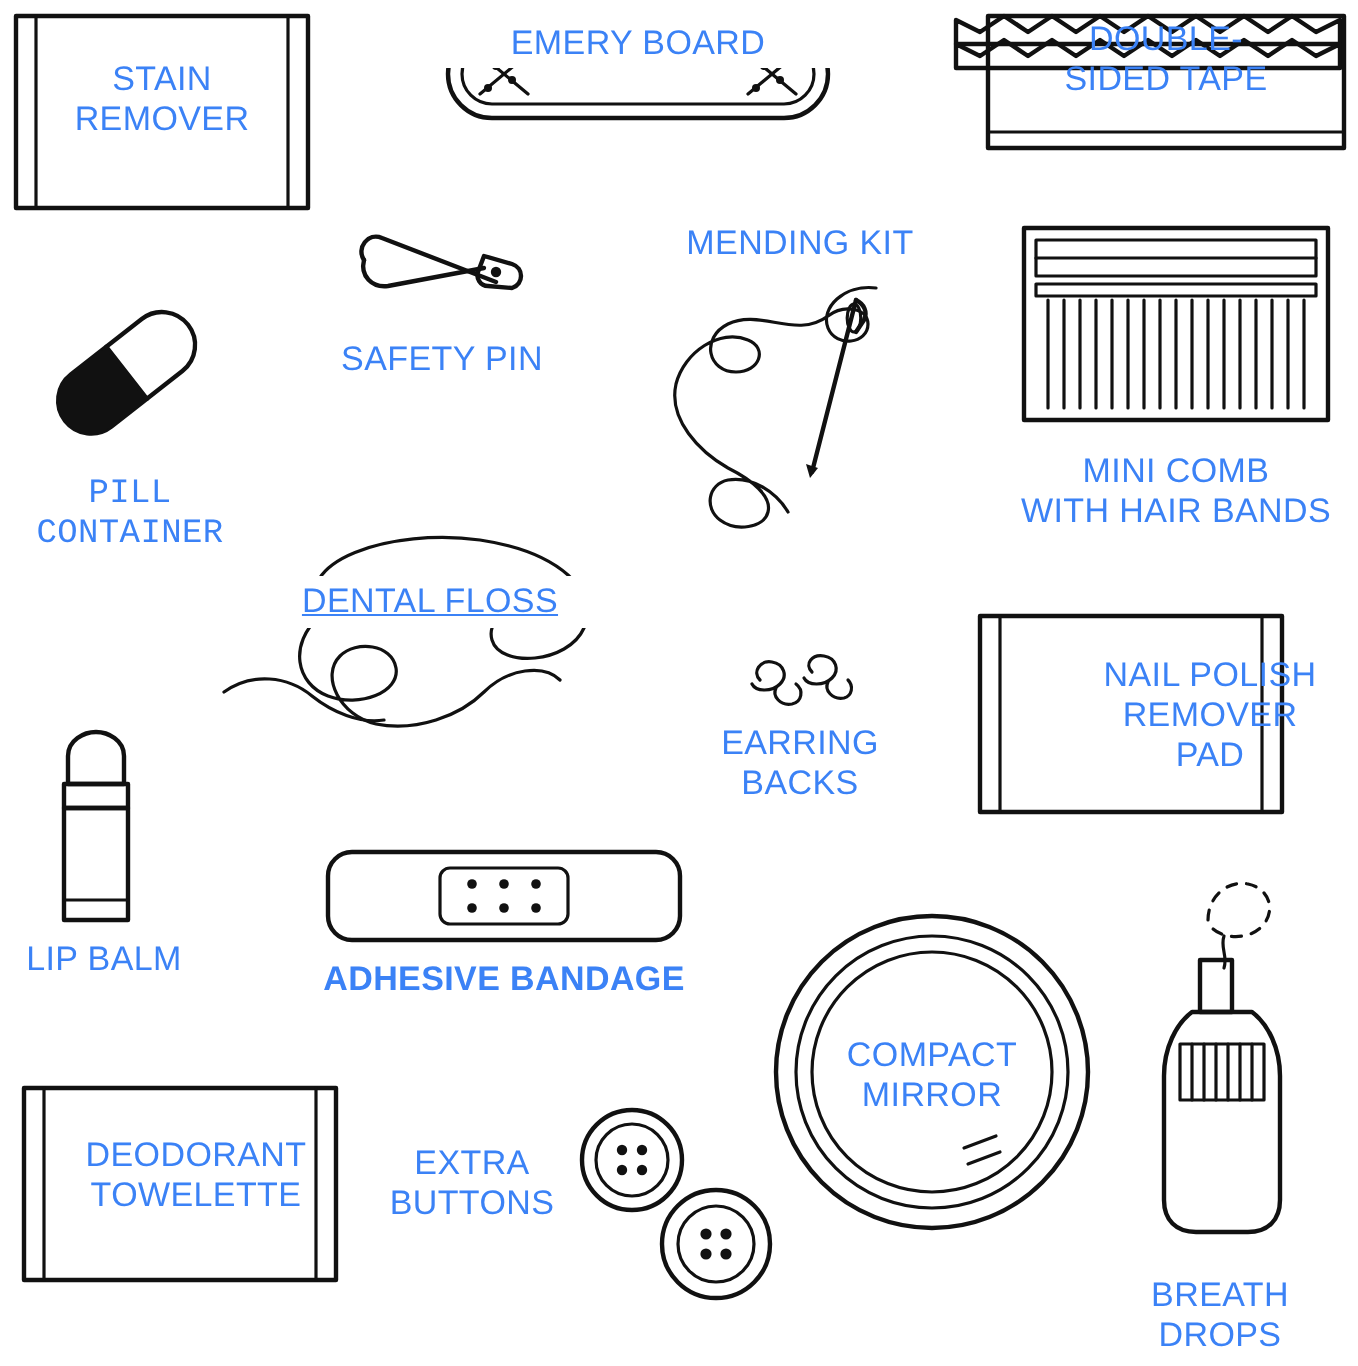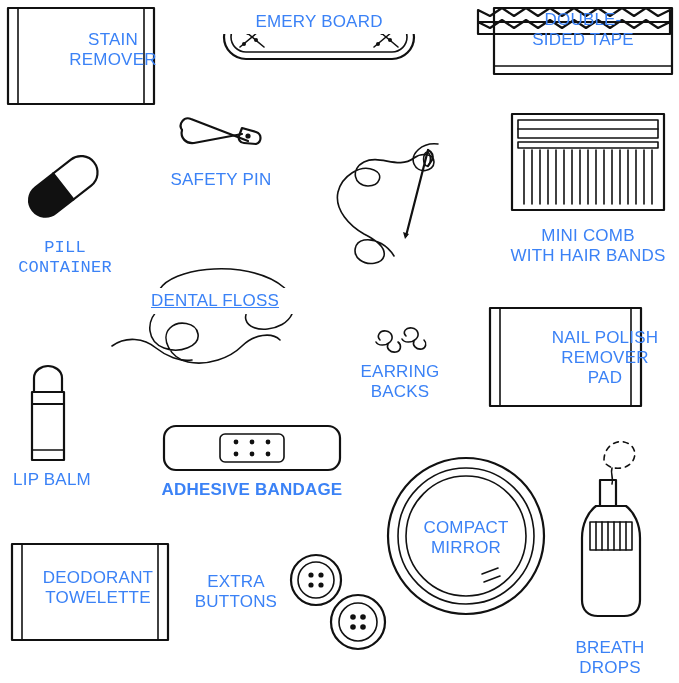--- a/index.html
+++ b/index.html
@@ -40,21 +40,21 @@
 
 <div id="canvas">
 
   <div class="item" style="left:6px; top:6px;">
     <svg width="150" height="100" viewBox="0 0 150 100">
       <rect x="2" y="2" width="146" height="96" class="ln" fill="#ffffff"></rect>
       <line x1="12" y1="2" x2="12" y2="98" class="ln-thin"></line>
       <line x1="138" y1="2" x2="138" y2="98" class="ln-thin"></line>
     </svg>
   </div>
-  <div class="label" style="left:6px; top:30px; width:150px;margin-left:32px;">STAIN
+  <div class="label" style="left:6px; top:30px; width:150px;">STAIN
 REMOVER</div>
 
   <div class="item" style="left:222px; top:13px;">
     <svg width="194" height="48" viewBox="0 0 194 48">
       <rect x="2" y="2" width="190" height="44" rx="22" class="ln" fill="#ffffff"></rect>
       <rect x="9" y="9" width="176" height="30" rx="15" class="ln-thin" fill="#ffffff"></rect>
       <g class="fill-dark">
         <circle cx="26" cy="20" r="2"></circle>
           <circle cx="34" cy="27" r="2"></circle>
           <circle cx="22" cy="31" r="2"></circle>
@@ -97,20 +97,21 @@
 
   <div class="item" style="left:310px; top:140px;">
     <svg width="160" height="135" viewBox="0 0 160 135">
       <path class="ln-thin" d="M128,4 C112,2 100,14 104,24 C108,34 124,32 124,22 C124,14 112,12 104,18 C88,30 70,14 54,22 C40,29 44,46 58,46 C70,46 74,34 64,30 C50,24 32,36 28,52 C24,70 40,86 54,94 C66,100 76,108 74,116 C72,124 58,126 50,120 C42,114 44,102 54,100 C66,98 78,106 84,116"></path>
       <path class="ln" d="M118,10 L96,96"></path>
       <path class="ln" d="M118,10 C122,12 124,16 122,20 L118,26"></path>
       <ellipse cx="117" cy="19" rx="3.4" ry="7" class="ln-thin" fill="#ffffff"></ellipse>
       <path class="fill-dark" d="M95,99 L93,92 L99,94 Z"></path>
     </svg>
   </div>
+  <div class="label" style="left:320px; top:112px; width:160px;">MENDING KIT</div>
 
   <div class="item" style="left:508px; top:110px;">
     <svg width="160" height="105" viewBox="0 0 160 105">
       <rect x="4" y="4" width="152" height="96" class="ln" fill="#ffffff"></rect>
       <rect x="10" y="10" width="140" height="18" class="ln-thin" fill="#ffffff"></rect>
       <line x1="10" y1="19" x2="150" y2="19" class="ln-thin"></line>
       <rect x="10" y="32" width="140" height="6" class="ln-thin" fill="#ffffff"></rect>
       <g class="ln-thin">
         <line x1="16" y1="40" x2="16" y2="94"></line>
           <line x1="24" y1="40" x2="24" y2="94"></line>

